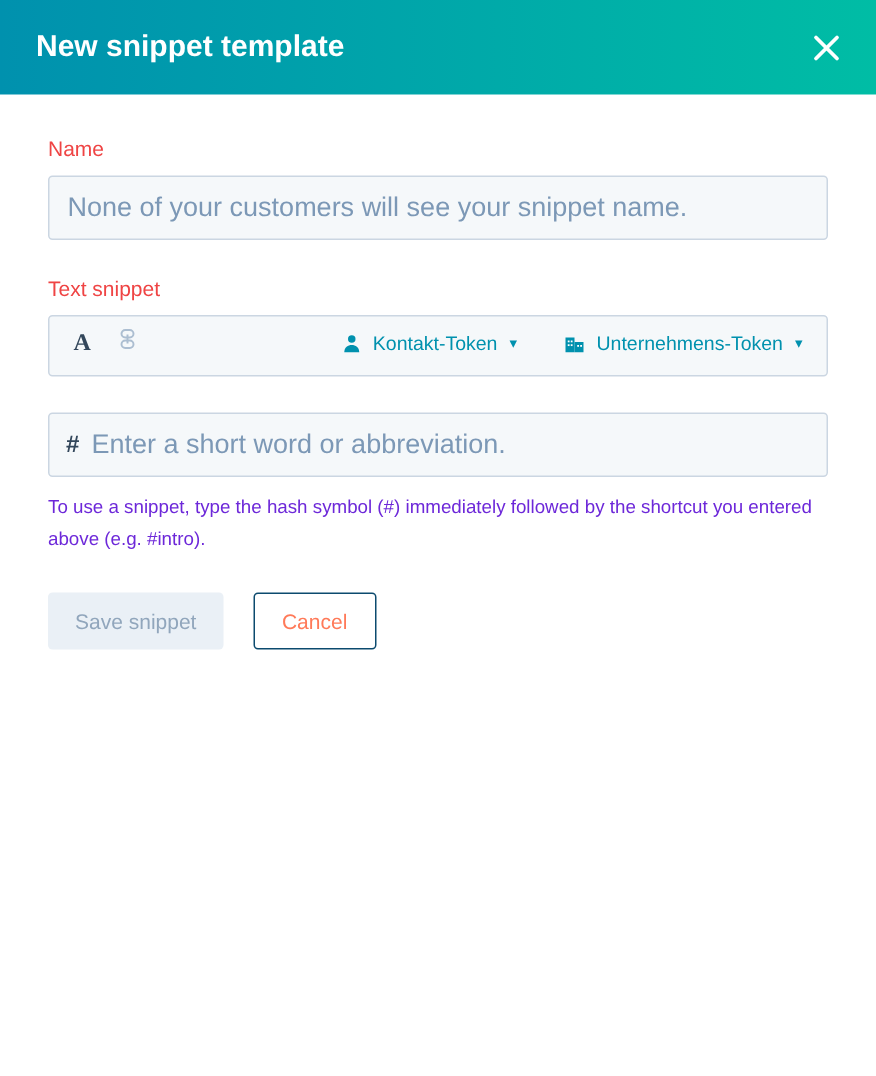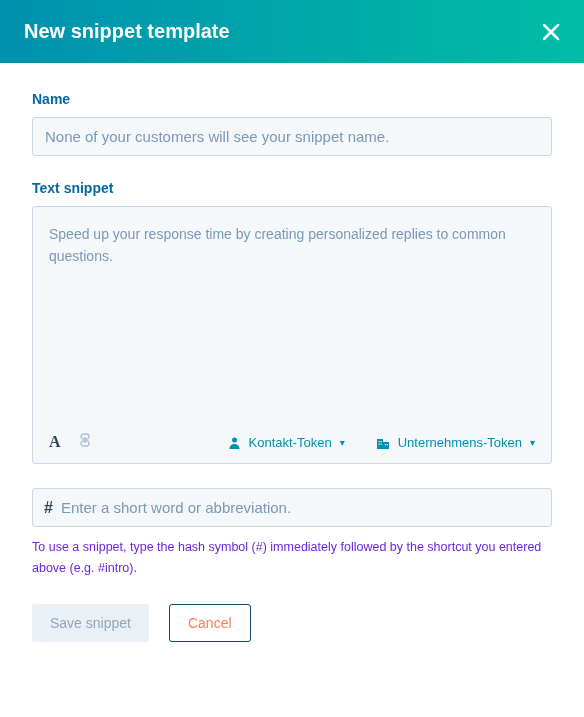--- a/index.html
+++ b/index.html
@@ -28,32 +28,32 @@
     .close-icon {
       cursor: pointer;
       display: flex;
       align-items: center;
       justify-content: center;
     }
     .content {
       padding: 28px 32px;
     }
     .field-label {
-      color: #0369a1;
+      color: #ef4444;
       font-size: 14px;
-      font-weight: 700;
+      font-weight: 400;
       margin-bottom: 10px;
       display: block;
     }
     .text-input {
       width: 100%;
       padding: 10px 12px;
       border: 1px solid #cbd6e2;
       border-radius: 3px;
-      font-size: 15px;
+      font-size: 18px;
       color: #1d4ed8;
       background: #f5f8fa;
     }
     .text-input::placeholder {
       color: #7c98b6;
     }
     .editor-wrapper {
       border: 1px solid #cbd6e2;
       border-radius: 3px;
       background: #f5f8fa;
@@ -172,21 +172,20 @@
 <div class="content">
 
   <div class="field-group">
     <label class="field-label">Name</label>
     <input type="text" class="text-input" placeholder="None of your customers will see your snippet name." style="">
   </div>
 
   <div class="field-group">
     <label class="field-label">Text snippet</label>
     <div class="editor-wrapper">
-      <div class="editor-area">Speed up your response time by creating personalized replies to common questions.</div>
       <div class="editor-toolbar">
         <div class="toolbar-left">
           <span class="format-icon">A</span>
           <span class="link-icon">
             <svg width="12" height="14" viewBox="0 0 12 14">
               <rect x="2" y="1" width="8" height="5" rx="2.5" fill="none" stroke="#7c98b6" stroke-width="1.3"></rect>
               <rect x="2" y="8" width="8" height="5" rx="2.5" fill="none" stroke="#7c98b6" stroke-width="1.3"></rect>
               <line x1="6" y1="4" x2="6" y2="10" stroke="#7c98b6" stroke-width="1.3"></line>
             </svg>
           </span>

